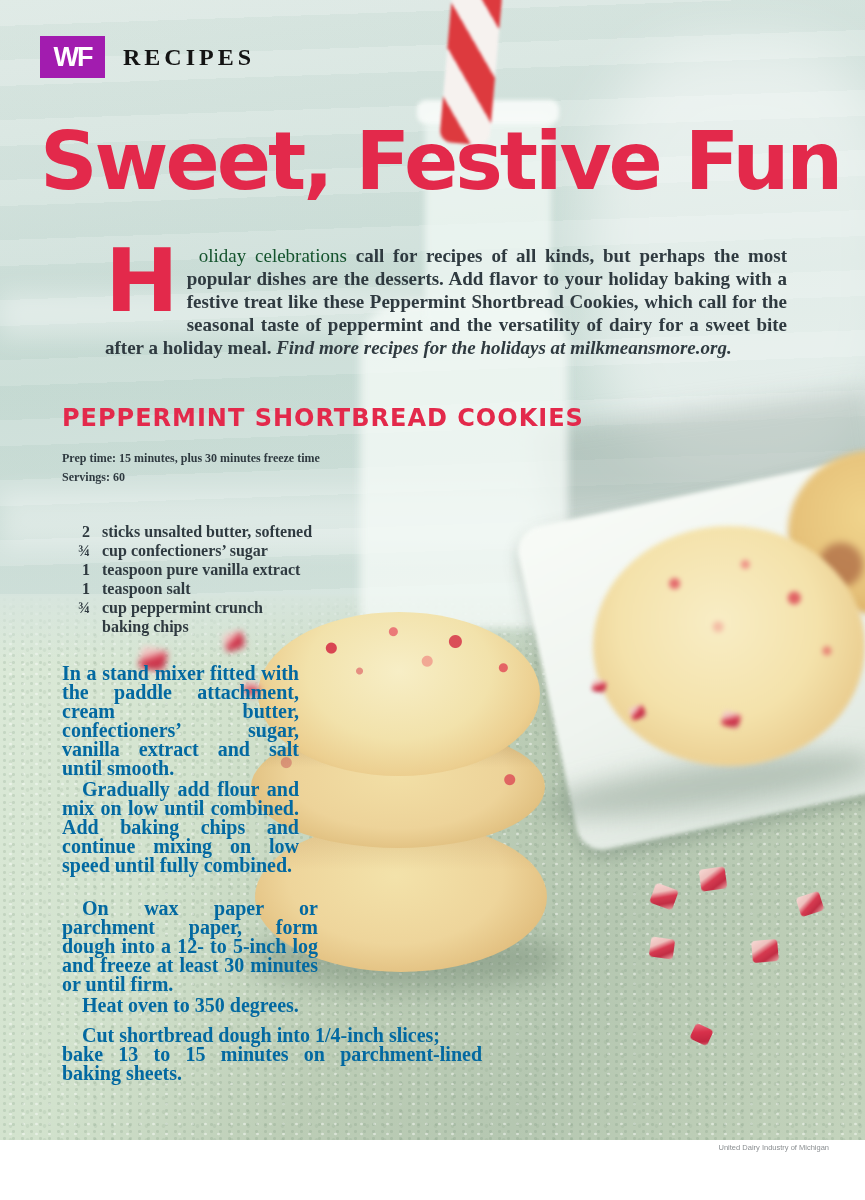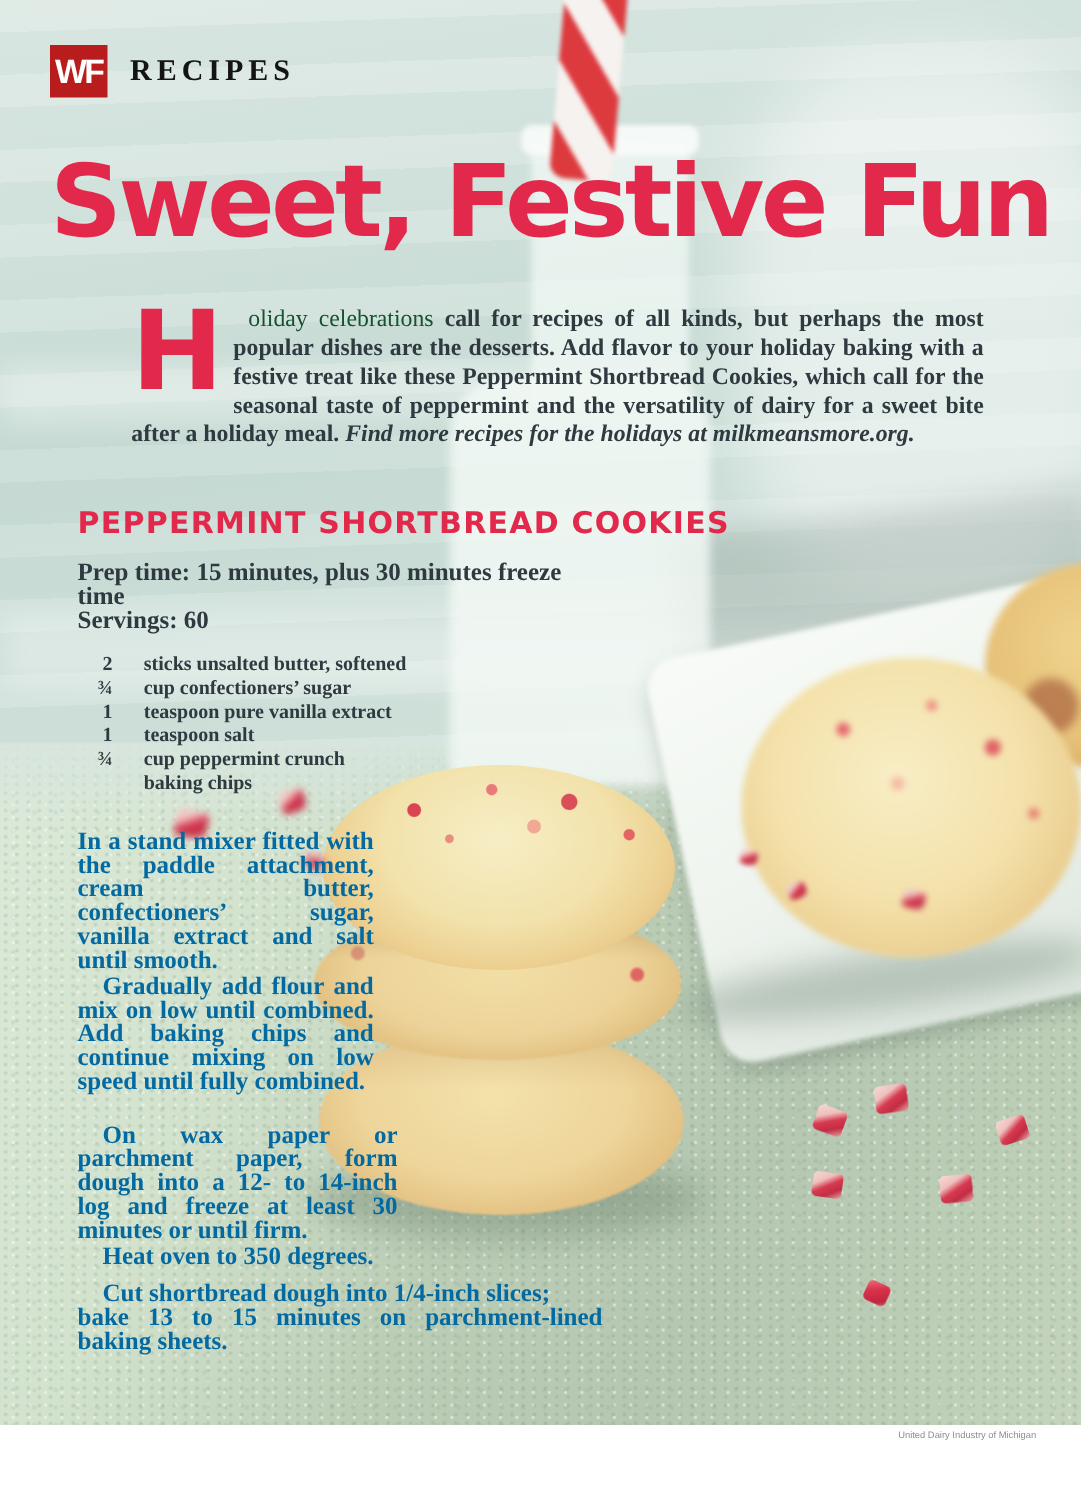--- a/index.html
+++ b/index.html
@@ -109,43 +109,43 @@
   .bit.b7 { left:700px; top:868px; width:26px; height:22px; transform:rotate(-8deg); filter:blur(.5px); }
   .bit.b8 { left:652px; top:886px; width:24px; height:21px; transform:rotate(20deg); filter:blur(.5px); }
   .bit.b9 { left:798px; top:894px; width:24px; height:20px; transform:rotate(-18deg); filter:blur(.5px); }
   .bit.b10 { left:650px; top:938px; width:24px; height:20px; transform:rotate(8deg); filter:blur(.5px); }
   .bit.b11 { left:752px; top:940px; width:26px; height:22px; transform:rotate(-5deg); filter:blur(.5px); }
   .bit.b12 { left:692px; top:1026px; width:19px; height:17px; transform:rotate(25deg); filter:blur(.5px);
     background:linear-gradient(150deg, #e8717f 0%, #d8314b 40%, #c22640 80%, #d96a76 100%); }
   
   .overlay { position:absolute; z-index:20; }
   .masthead { left:40px; top:36px; display:flex; align-items:center; }
-  .logo-box { width:46px; height:42px; background:#b91c1c; color:#ffffff;
+  .logo-box { width:65px; height:42px; background:#a21caf; color:#ffffff;
     display:flex; align-items:center; justify-content:center;
     font-family:"Liberation Sans", sans-serif; font-weight:bold; font-size:27px; letter-spacing:-2px; }
   .section-label { margin-left:18px; font-family:Liberation Serif, serif; font-weight:bold;
     font-size:24px; letter-spacing:4px; color:#141414; }
   .main-title { left:40px; top:106px; width:810px;
     font-family:"DejaVu Sans", sans-serif; font-weight:bold;
     font-size:80px; letter-spacing:-3px; line-height:112px; color:#e3294b; white-space:nowrap; }
   .intro { left:105px; top:244px; width:682px; font-size:19px; line-height:23px;
     font-weight:600; text-align:justify; color:#2f3a40; }
   .dropcap { float:left; font-family:"DejaVu Sans", sans-serif; font-weight:bold;
     font-size:88px; line-height:70px; color:#e3294b; margin:2px 10px 0 0; letter-spacing:-2px; }
   .intro .lead { color:#14532d; font-weight:400;margin-left:12px; }
   .intro .footnote { font-style:italic; }
   .recipe-title { left:62px; top:404px; width:520px;
     font-family:"DejaVu Sans", sans-serif; font-weight:bold; text-transform:uppercase;
     font-size:24px; letter-spacing:1px; color:#e3294b; white-space:nowrap; }
-  .meta { left:62px; top:449px; width:420px; font-size:20px; line-height:19px; font-weight:600; }
+  .meta { left:62px; top:449px; width:420px; font-size:12px; line-height:19px; font-weight:600; }
   .meta b { font-weight:700; }
   .ingredients { left:56px; top:522px; width:300px; font-size:16px; line-height:19px; font-weight:600; }
   .ing-row { display:flex; }
   .ing-qty { width:34px; text-align:right; flex:none; }
-  .ing-item { margin-left:25px; }
+  .ing-item { margin-left:12px; }
   .ing-row.narrow .ing-item { max-width:178px; }
   .steps p { position:absolute; font-size:20px; line-height:19px; font-weight:600;
     text-align:justify; color:#0369a1; white-space:pre-line; }
   .step0 { left:62px; top:664px; width:237px; }
   .step1 { left:62px; top:780px; width:237px; text-indent:20px; }
   .step2 { left:62px; top:899px; width:256px; text-indent:20px; }
   .step3 { left:62px; top:996px; width:320px; text-indent:20px; }
   .step4 { left:62px; top:1026px; width:420px; text-indent:20px; text-align:left; }
   
   .footer { position:absolute; left:0; top:1140px; width:865px; height:60px; background:#ffffff; z-index:20; }
@@ -233,21 +233,21 @@
     </div>
     <div class="ing-row narrow">
       <span class="ing-qty">¾</span>
       <span class="ing-item">cup peppermint crunch baking chips</span>
     </div>
   </div>
 
   <div class="steps">
     <p class="overlay step0">In a stand mixer fitted with the paddle attachment, cream butter, confectioners’ sugar, vanilla extract and salt until smooth.</p>
     <p class="overlay step1">Gradually add flour and mix on low until combined. Add baking chips and continue mixing on low speed until fully combined.</p>
-    <p class="overlay step2">On wax paper or parchment paper, form dough into a 12- to 14-inch log and freeze at least 30 minutes or until firm.</p>
+    <p class="overlay step2">On wax paper or parchment paper, form dough into a 12- to 5-inch log and freeze at least 30 minutes or until firm.</p>
     <p class="overlay step3">Heat oven to 350 degrees.</p>
     <p class="overlay step4">Cut shortbread dough into 1/4-inch slices;
 bake 13 to 15 minutes on parchment-lined baking sheets.</p>
   </div>
 
   <div class="footer">
     <div class="credit">United Dairy Industry of Michigan</div>
   </div>
 
 </div>

